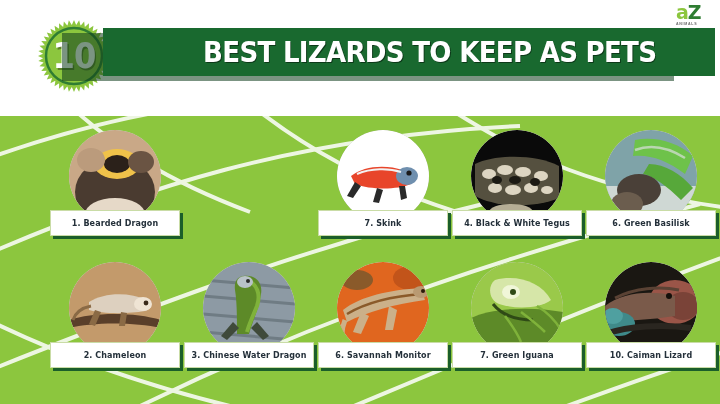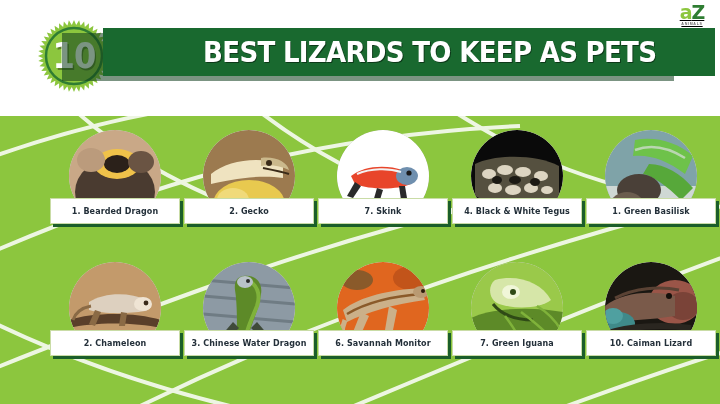--- a/index.html
+++ b/index.html
@@ -46,21 +46,21 @@
   .badge .num{
     position:absolute;inset:0;display:flex;align-items:center;justify-content:center;
     color:#ffffff;font-size:35px;font-weight:bold;
     font-family:"DejaVu Sans", sans-serif;
     letter-spacing:-1px;
     text-shadow:1.5px 1.5px 0 rgba(0,0,0,.35);
     transform:scaleX(.92);
   }
 
   
-  .logo{position:absolute;right:12px;top:3px;width:32px;height:26px;text-align:center;text-decoration:underline;}
+  .logo{position:absolute;right:12px;top:3px;width:32px;height:26px;text-align:left;}
   .logo .mark{
     font-family:"DejaVu Sans", sans-serif;
     font-size:19px;font-weight:bold;line-height:19px;
     letter-spacing:-1px;
   }
   .logo .mark .a{color:#8CC63E;}
   .logo .mark .z{color:#2f7d32;}
   .logo .sub{
     font-size:3.6px;letter-spacing:.7px;color:#6a6a6a;line-height:5px;
     font-family:"Liberation Sans", sans-serif;font-weight:bold;
@@ -83,21 +83,21 @@
   .photo-wrap{
     position:absolute;left:50%;top:0;transform:translateX(-50%);
     width:92px;height:92px;border-radius:50%;overflow:hidden;
     background:#cfcfcf;
   }
   .photo{position:absolute;inset:0;border-radius:50%;overflow:hidden;}
   .photo svg{display:block;width:92px;height:92px;}
 
   .plaque{
     position:absolute;left:50%;transform:translateX(-50%);
-    top:68px;width:130px;height:37px;
+    top:80px;width:130px;height:37px;
   }
   .plaque .shadow{
     position:absolute;left:3px;top:3px;width:130px;height:26px;background:#1b5e2a;
   }
   .plaque .face{
     position:absolute;left:0;top:0;width:130px;height:26px;
     background:#ffffff;border:1px solid #c9dca6;box-sizing:border-box;
     display:flex;align-items:center;justify-content:center;
   }
   .plaque .txt{
@@ -173,41 +173,20 @@
           </div>
         </div>
         <div class="plaque">
           <div class="shadow"></div>
           <div class="face">
             <span class="txt">1. Bearded Dragon</span>
           </div>
         </div>
       </div>
 
-      <div class="cell" style="left:182px">
-        <div class="photo-wrap">
-          <div class="photo">
-            <svg viewBox="0 0 92 92" xmlns="http://www.w3.org/2000/svg">
-              <rect width="92" height="92" fill="#9c7a4f"></rect>
-              <ellipse cx="46" cy="74" rx="36" ry="24" fill="#e8c94f"></ellipse>
-              <ellipse cx="30" cy="70" rx="16" ry="12" fill="#f0da7a"></ellipse>
-              <path d="M8 44 C25 30 55 26 80 34 L80 48 C55 44 25 50 8 54 Z" fill="#efe3c0"></path>
-              <path d="M58 28 C72 26 84 32 86 40 C78 36 66 34 58 36 Z" fill="#cbb98c"></path>
-              <circle cx="66" cy="33" r="3" fill="#3a2b18"></circle>
-              <path d="M60 38 C70 40 80 42 86 44" stroke="#3a2b18" stroke-width="2" fill="none"></path>
-            </svg>
-          </div>
-        </div>
-        <div class="plaque">
-          <div class="shadow"></div>
-          <div class="face">
-            <span class="txt">2. Gecko</span>
-          </div>
-        </div>
-      </div>
 
       <div class="cell" style="left:316px">
         <div class="photo-wrap">
           <div class="photo">
             <svg viewBox="0 0 92 92" xmlns="http://www.w3.org/2000/svg">
               <rect width="92" height="92" fill="#ffffff"></rect>
               <path d="M14 46 C26 36 48 34 66 40 C74 43 78 48 74 54 C60 60 34 60 18 54 Z" fill="#e8452a"></path>
               <ellipse cx="70" cy="46" rx="11" ry="9" fill="#6f8fae"></ellipse>
               <circle cx="72" cy="43" r="2.6" fill="#1a1a1a"></circle>
               <path d="M18 52 L10 66 L16 68 L24 56 Z" fill="#2a2a2a"></path>
@@ -268,21 +247,21 @@
               <path d="M44 34 C60 34 76 44 88 58 L76 70 C62 56 48 46 38 44 Z" fill="#57a83a"></path>
               <ellipse cx="34" cy="60" rx="22" ry="16" fill="#4a4038"></ellipse>
               <ellipse cx="22" cy="74" rx="16" ry="12" fill="#6b5d4e"></ellipse>
               <path d="M30 20 C46 14 64 18 80 28" stroke="#b9d6b0" stroke-width="2.5" fill="none"></path>
             </svg>
           </div>
         </div>
         <div class="plaque">
           <div class="shadow"></div>
           <div class="face">
-            <span class="txt">1. Green Basilisk</span>
+            <span class="txt">6. Green Basilisk</span>
           </div>
         </div>
       </div>
 
     </div>
 
     <div class="row r2">
 
       <div class="cell" style="left:48px">
         <div class="photo-wrap">

